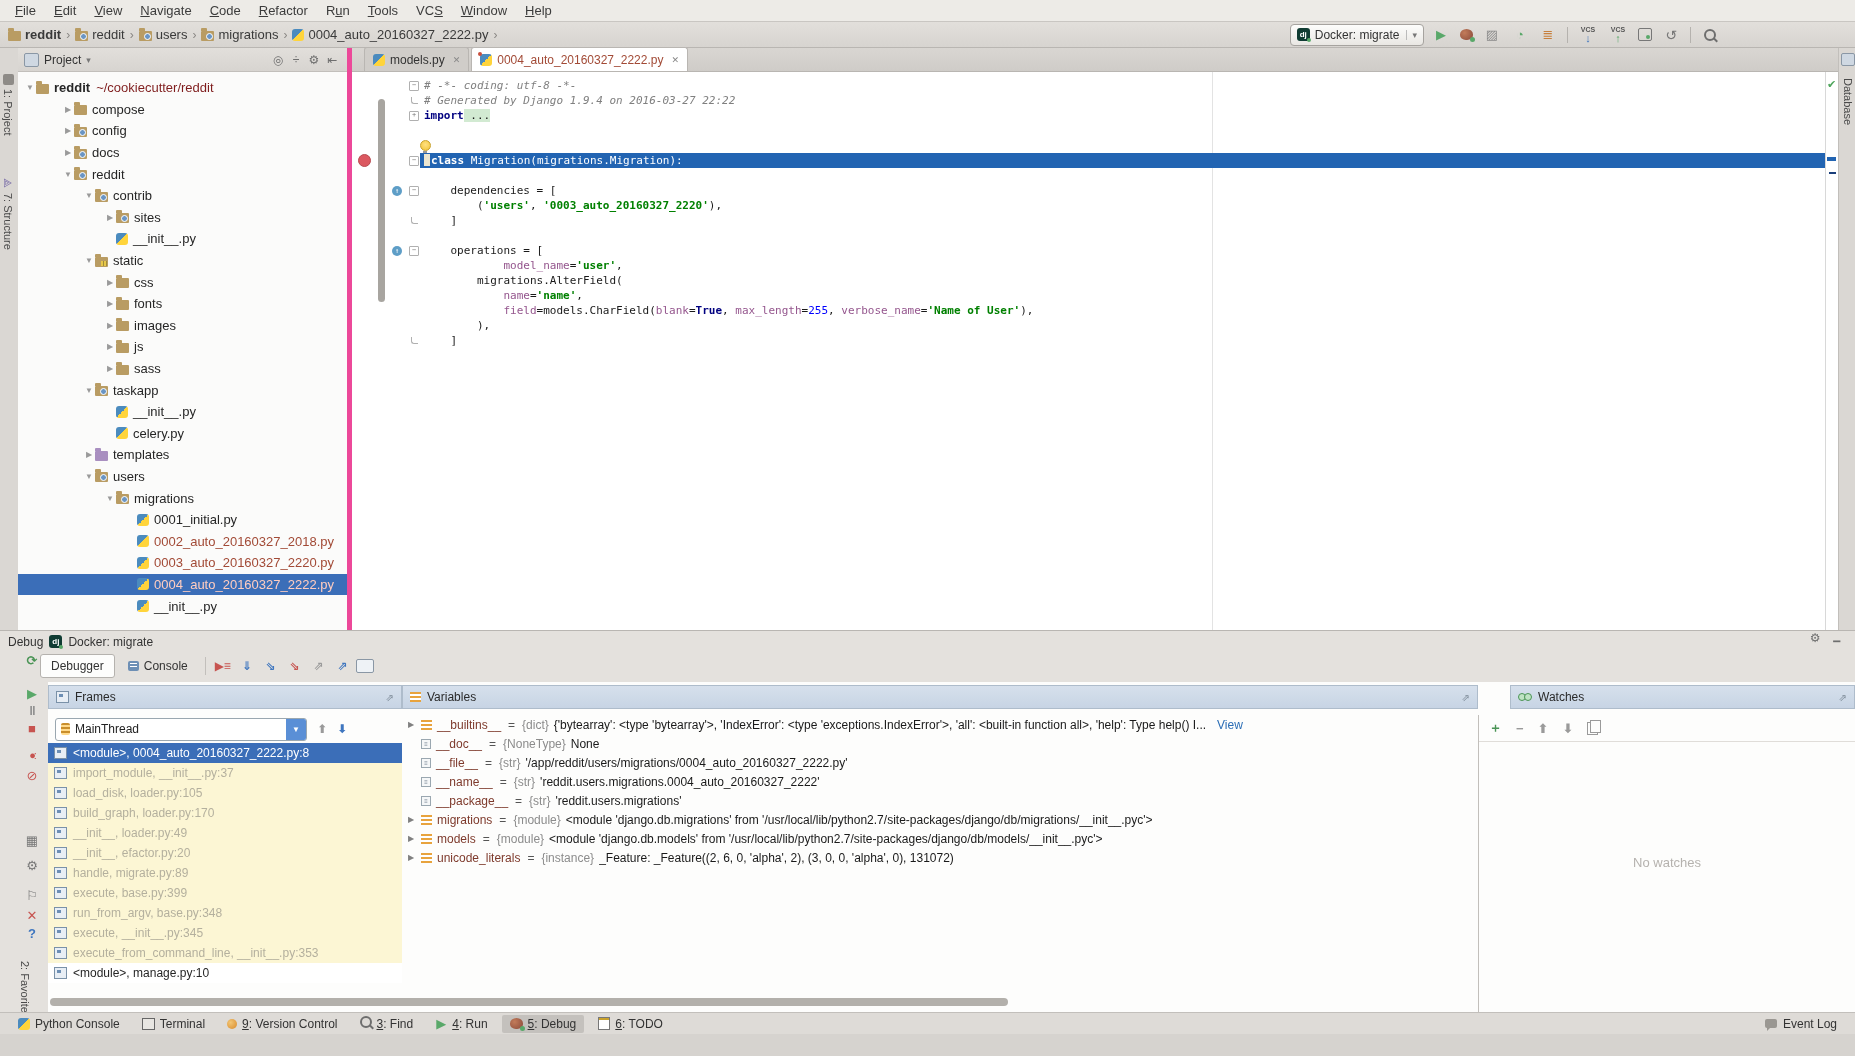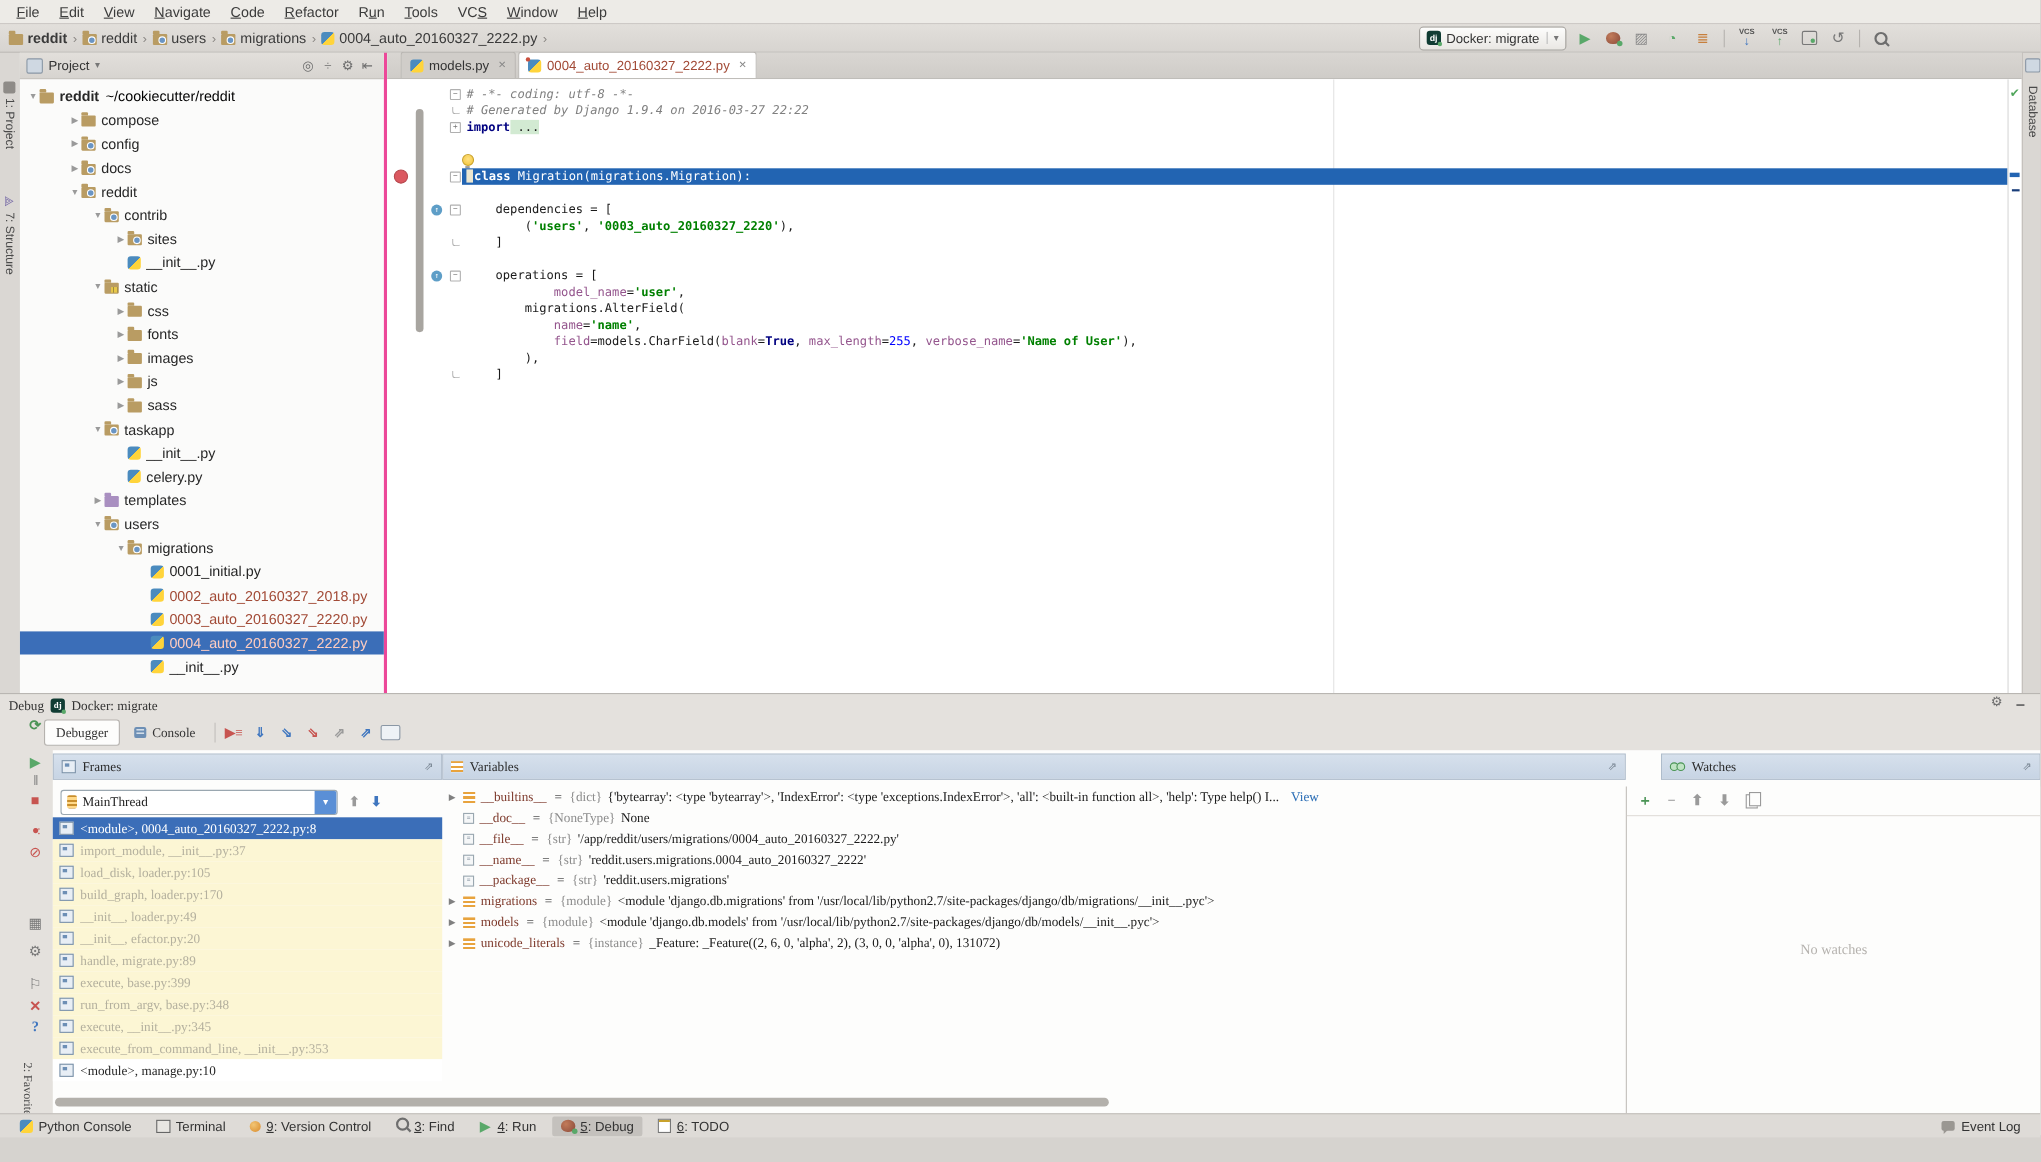--- a/index.html
+++ b/index.html
@@ -40,31 +40,31 @@
   .lens::after{content:"";position:absolute;left:7px;top:8px;width:5px;height:2px;background:#6e6e6e;transform:rotate(45deg);}
   
   #main{position:absolute;left:0;top:48px;width:100%;height:582px;}
   .vstrip{position:absolute;top:0;bottom:0;background:#dad7d3;}
   #strip-left{left:0;width:18px;border-right:1px solid #c2bfbb;}
   #strip-right{left:1838px;right:0;border-left:1px solid #c2bfbb;}
   .striplabel{position:absolute;left:2px;writing-mode:vertical-rl;font-size:11px;color:#4a4a4a;display:flex;align-items:center;gap:4px;}
   .stripico{width:11px;height:11px;background:#8e8b87;border-radius:2px;display:inline-block;}
   .stripico.struct{background:transparent;color:#7a6ea8;}
   
-  #project-panel{position:absolute;left:18px;top:0;width:334px;height:582px;background:#fbfbfa;border-right:3px solid #ec4899;box-sizing:border-box;}
+  #project-panel{position:absolute;left:18px;top:0;width:334px;height:582px;background:#fbfbfa;border-right:5px solid #ec4899;box-sizing:border-box;}
   #phead{height:24px;background:linear-gradient(#e2dfdb,#d7d4d0);border-bottom:1px solid #c2bfbb;display:flex;align-items:center;padding:0 6px;box-sizing:border-box;}
   #phead .ptitle{display:flex;align-items:center;gap:5px;font-size:12px;color:#333;flex:1;}
   #phead .pdd{color:#777;font-size:9px;}
   .phico{color:#6e6e6e;font-size:12px;width:18px;text-align:center;}
   .pticon{width:13px;height:12px;border:1px solid #8a97a5;border-radius:2px;background:#cfd8e2;display:inline-block;}
   #tree{position:absolute;top:29px;left:0;right:0;bottom:0;overflow:hidden;}
   .trow{height:21.6px;display:flex;align-items:center;white-space:nowrap;font-size:13px;color:#262626;}
   .trow .chev{width:12px;font-size:8px;color:#9a9a9a;text-align:center;flex:none;}
   .trow .lbl{margin-left:5px;}
-  .trow .sfx{color:#000000;margin-left:6px;}
+  .trow .sfx{color:#7f1d1d;margin-left:6px;}
   .trow.mod .lbl{color:#a24a36;}
   .trow.sel{background:#3b6eb8;}
   .trow.sel .lbl{color:#ffcdc0;}
   .ico-fld{width:13px;height:10px;background:#b99c63;border-radius:1px;position:relative;flex:none;margin-top:2px;}
   .ico-fld::before{content:"";position:absolute;top:-3px;left:0;width:6px;height:3px;background:inherit;border-radius:1px 1px 0 0;}
   .ico-fld.pkg::after{content:"";position:absolute;right:1px;bottom:1px;width:5px;height:5px;border-radius:50%;background:#6a95c4;border:1px solid #fff;}
   .ico-fld.static::after{content:"";position:absolute;right:1px;bottom:1px;width:6px;height:5px;background:repeating-linear-gradient(90deg,#e8c84a 0 2px,#a08c3a 2px 3px);}
   .ico-fld.tpl{background:#a98fc0;}
   .ico-py{width:12px;height:12px;border-radius:3px;background:linear-gradient(135deg,#4b8bbe 0 50%,#ffd43b 50% 100%);flex:none;position:relative;}
   .ico-py.mod::after{content:"";position:absolute;left:-2px;top:-2px;width:4px;height:4px;border-radius:50%;background:#c94f3d;}
@@ -99,21 +99,21 @@
   .tk-par{color:#94558d;}
   .tk-fold{background:#d2ead2;color:#1a1a1a;}
   #gutter-bar{position:absolute;left:26px;top:27px;width:7px;height:203px;background:#a8a5a0;border-radius:4px;}
   #margin-guide{position:absolute;left:860px;top:0;bottom:0;width:1px;background:#e3e3e3;}
   #stripe{position:absolute;right:0;top:0;bottom:0;width:12px;background:#fff;border-left:1px solid #d8d8d8;}
   #stripe .chk{position:absolute;top:6px;left:1px;color:#4fa55b;font-size:11px;font-weight:bold;}
   #stripe .mark{position:absolute;top:85px;left:1px;width:9px;height:4px;background:#2264b2;}
   #stripe .tick{position:absolute;top:100px;left:3px;width:7px;height:2px;background:#1a3e7a;}
   #dbico{position:absolute;left:1841px;top:5px;width:12px;height:11px;border:1px solid #8a97a5;background:#cfd8e2;border-radius:2px;}
   
-  #debug{position:absolute;left:0;top:630px;width:100%;height:402px;background:#e4e1dd;border-top:1px solid #b9b6b2;box-sizing:border-box;font-family:Liberation Serif, serif;}
+  #debug{position:absolute;left:0;top:630px;width:100%;height:402px;background:#e4e1dd;border-top:1px solid #b9b6b2;box-sizing:border-box;}
   #dtitle{position:absolute;left:0;top:0;width:100%;height:21px;display:flex;align-items:center;gap:6px;padding-left:8px;box-sizing:border-box;font-size:12px;color:#333;}
   #dtitle .dright{position:absolute;right:14px;display:flex;gap:12px;color:#6e6e6e;font-size:12px;}
   #dtabs{position:absolute;left:40px;top:21px;height:28px;display:flex;align-items:center;gap:2px;}
   .dtab{display:flex;align-items:center;gap:5px;height:22px;padding:0 10px;font-size:12px;color:#333;border:1px solid transparent;}
   .dtab.active{background:#fdfdfc;border-color:#b5b2ae;border-radius:3px;}
   .console-ic{width:11px;height:10px;background:#6d8fb5;border-radius:2px;position:relative;}
   .console-ic::after{content:"";position:absolute;left:2px;top:2px;right:2px;height:1px;background:#fff;box-shadow:0 3px 0 #fff;}
   .stepico{width:22px;text-align:center;font-size:12px;font-weight:bold;color:#3f76bf;}
   .stepico.red{color:#c75450;}
   .stepico.gray{color:#9a9a9a;}

